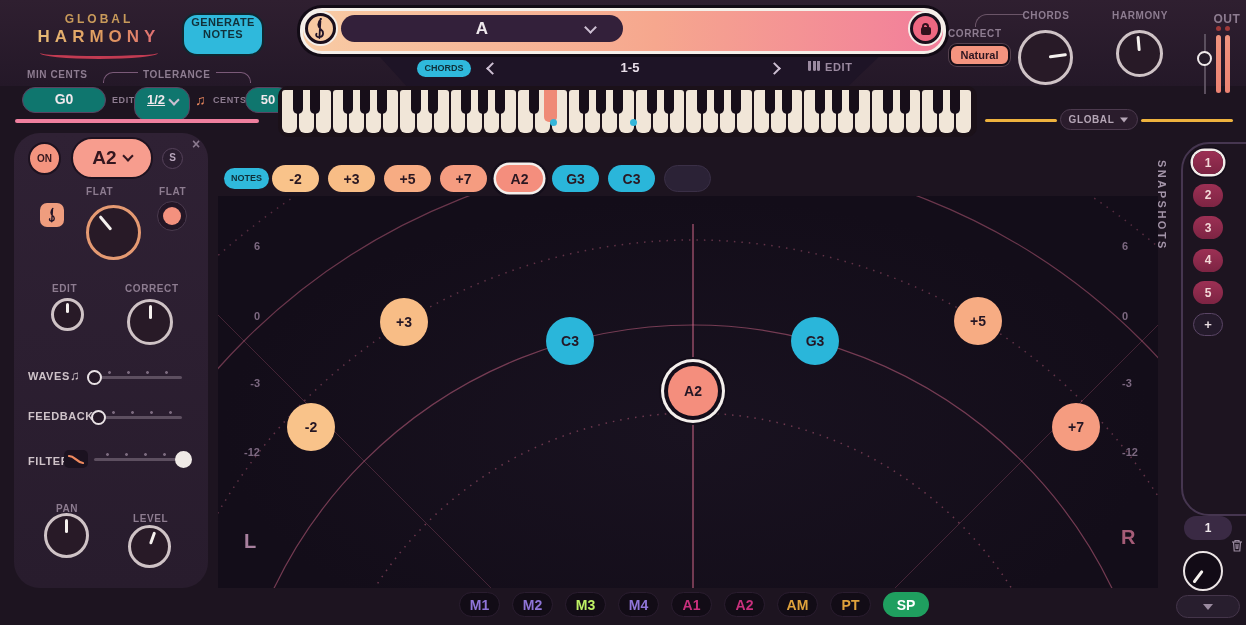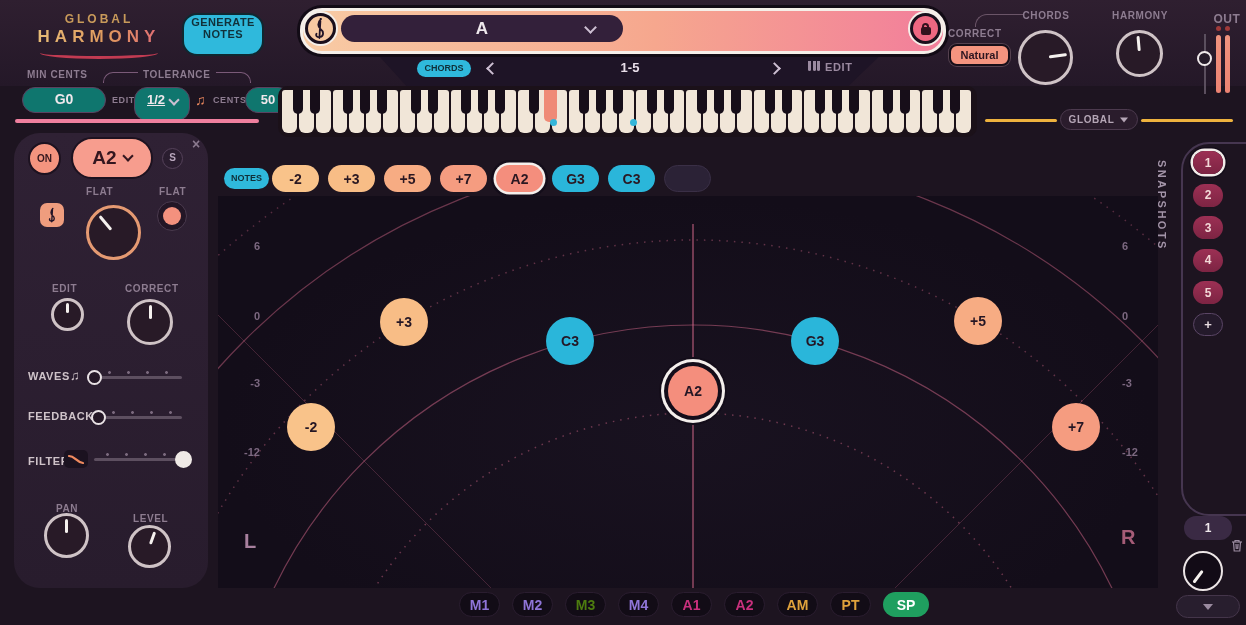--- a/index.html
+++ b/index.html
@@ -384,21 +384,21 @@
         <div class="ptr" style="height:42%;"></div>
       </div>
     </div>
   <div class="abs" style="left:1176px;top:595px;width:64px;height:23px;background:#281e2e;border:1.5px solid #44354a;border-radius:12px;box-sizing:border-box;display:flex;align-items:center;justify-content:center;">
     <span class="tri"></span>
   </div>
 
   <div id="bottom-row" class="abs" style="left:459px;top:592px;display:flex;gap:12px;">
       <div class="bbtn" style="width: 41px; color: rgb(143, 117, 216);">M1</div>
       <div class="bbtn" style="width: 41px; color: rgb(143, 117, 216);">M2</div>
-      <div class="bbtn" style="width: 41px; color: #4d7c0f;">M3</div>
+      <div class="bbtn" style="width: 41px; color: #bef264;">M3</div>
       <div class="bbtn" style="width: 41px; color: rgb(143, 117, 216);">M4</div>
       <div class="bbtn" style="width: 41px; color: rgb(201, 48, 125);">A1</div>
       <div class="bbtn" style="width: 41px; color: rgb(201, 48, 125);">A2</div>
       <div class="bbtn" style="width: 41px; color: rgb(223, 162, 60);">AM</div>
       <div class="bbtn" style="width: 41px; color: rgb(223, 162, 60);">PT</div>
       <div class="bbtn" style="width: 46px; color: rgb(255, 255, 255); background: rgb(31, 159, 95); border: none;">SP</div>
     </div>
 
 </div>
 

